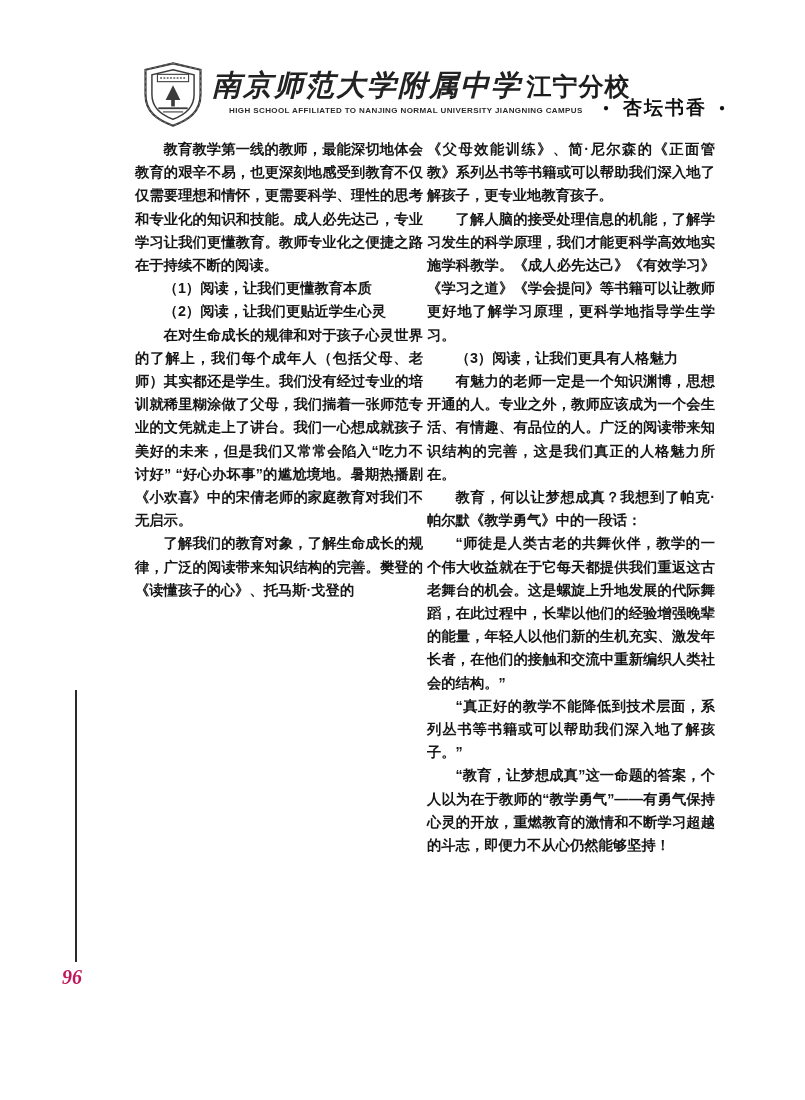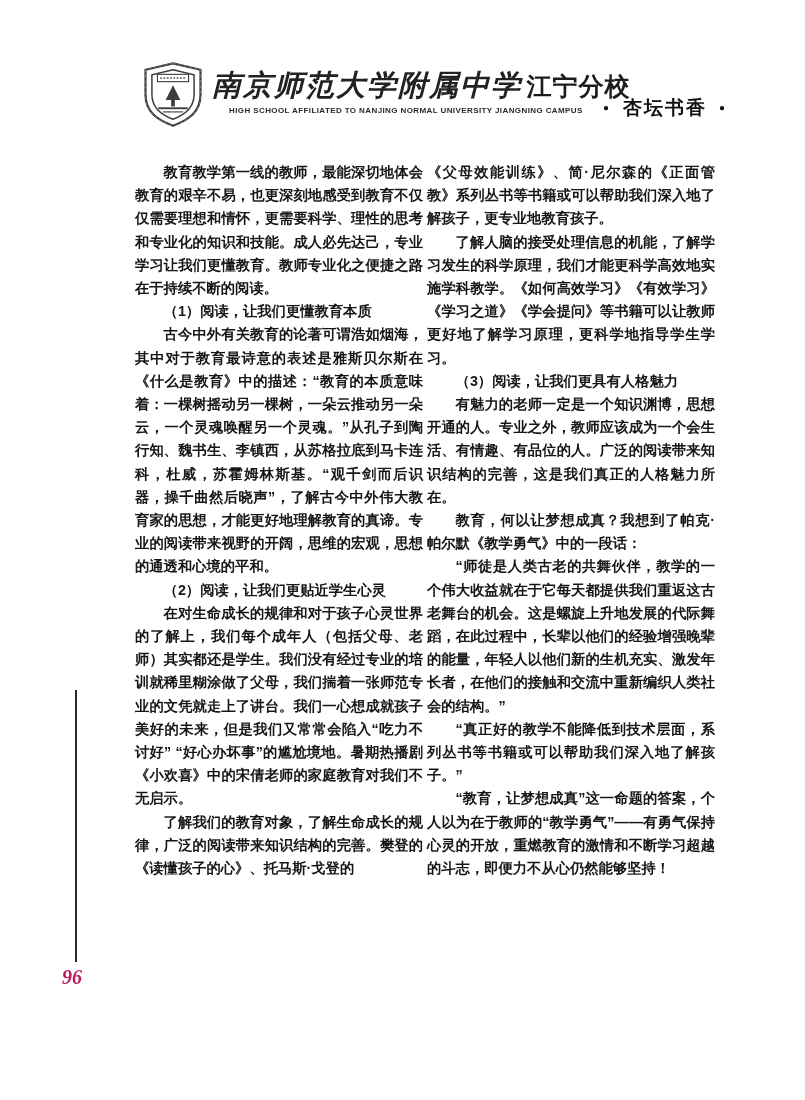--- a/index.html
+++ b/index.html
@@ -40,21 +40,21 @@
   .section-label {
     position:absolute; left:590px; top:95px; width:150px;
     display:flex; align-items:center; justify-content:center; gap:12px;
     font-weight:800; font-size:19px; letter-spacing:2px; color:#111;
   }
   .section-label .dot { font-size:10px; line-height:1; }
 
   
   .main {
     position:absolute; left:135px; top:138px; width:584px;
-    display:flex; gap:4px;margin-top:23px;
+    display:flex; gap:4px;
   }
   .col { width:288px; }
   .para {
     font-size:14.3px;
     line-height:23.2px;
     font-weight:600;
     text-align:justify;
     text-indent:2em;
     color:#161616;
     letter-spacing:0;
@@ -106,28 +106,27 @@
     <span class="dot">●</span>
     <span>杏坛书香</span>
     <span class="dot">●</span>
   </div>
 </div>
 
 <div class="main">
   <div class="col">
       <p class="para">教育教学第一线的教师，最能深切地体会教育的艰辛不易，也更深刻地感受到教育不仅仅需要理想和情怀，更需要科学、理性的思考和专业化的知识和技能。成人必先达己，专业学习让我们更懂教育。教师专业化之便捷之路在于持续不断的阅读。</p>
       <p class="para heading">（1）阅读，让我们更懂教育本质</p>
-      <p class="para">古今中外有关教育的论著可谓浩如烟海，其中对于教育最诗意的表述是雅斯贝尔斯在《什么是教育》中的描述：“教育的本质意味着：一棵树摇动另一棵树，一朵云推动另一朵云，一个灵魂唤醒另一个灵魂。”从孔子到陶行知、魏书生、李镇西，从苏格拉底到马卡连科，杜威，苏霍姆林斯基。“观千剑而后识器，操千曲然后晓声”，了解古今中外伟大教育家的思想，才能更好地理解教育的真谛。专业的阅读带来视野的开阔，思维的宏观，思想的通透和心境的平和。</p>
       <p class="para heading">（2）阅读，让我们更贴近学生心灵</p>
       <p class="para">在对生命成长的规律和对于孩子心灵世界的了解上，我们每个成年人（包括父母、老师）其实都还是学生。我们没有经过专业的培训就稀里糊涂做了父母，我们揣着一张师范专业的文凭就走上了讲台。我们一心想成就孩子美好的未来，但是我们又常常会陷入“吃力不讨好” “好心办坏事”的尴尬境地。暑期热播剧《小欢喜》中的宋倩老师的家庭教育对我们不无启示。</p>
       <p class="para">了解我们的教育对象，了解生命成长的规律，广泛的阅读带来知识结构的完善。樊登的《读懂孩子的心》、托马斯·戈登的</p>
     </div>
   <div class="col">
       <p class="para no-indent">《父母效能训练》、简·尼尔森的《正面管教》系列丛书等书籍或可以帮助我们深入地了解孩子，更专业地教育孩子。</p>
-      <p class="para">了解人脑的接受处理信息的机能，了解学习发生的科学原理，我们才能更科学高效地实施学科教学。《如何高效学习》《有效学习》《学习之道》《学会提问》等书籍可以让教师更好地了解学习原理，更科学地指导学生学习。</p>
+      <p class="para">了解人脑的接受处理信息的机能，了解学习发生的科学原理，我们才能更科学高效地实施学科教学。《成人必先达己》《有效学习》《学习之道》《学会提问》等书籍可以让教师更好地了解学习原理，更科学地指导学生学习。</p>
       <p class="para heading">（3）阅读，让我们更具有人格魅力</p>
       <p class="para">有魅力的老师一定是一个知识渊博，思想开通的人。专业之外，教师应该成为一个会生活、有情趣、有品位的人。广泛的阅读带来知识结构的完善，这是我们真正的人格魅力所在。</p>
       <p class="para">教育，何以让梦想成真？我想到了帕克·帕尔默《教学勇气》中的一段话：</p>
       <p class="para">“师徒是人类古老的共舞伙伴，教学的一个伟大收益就在于它每天都提供我们重返这古老舞台的机会。这是螺旋上升地发展的代际舞蹈，在此过程中，长辈以他们的经验增强晚辈的能量，年轻人以他们新的生机充实、激发年长者，在他们的接触和交流中重新编织人类社会的结构。”</p>
       <p class="para">“真正好的教学不能降低到技术层面，系列丛书等书籍或可以帮助我们深入地了解孩子。”</p>
       <p class="para">“教育，让梦想成真”这一命题的答案，个人以为在于教师的“教学勇气”——有勇气保持心灵的开放，重燃教育的激情和不断学习超越的斗志，即便力不从心仍然能够坚持！</p>
     </div>
 </div>
 
 <div class="left-rule"></div>

